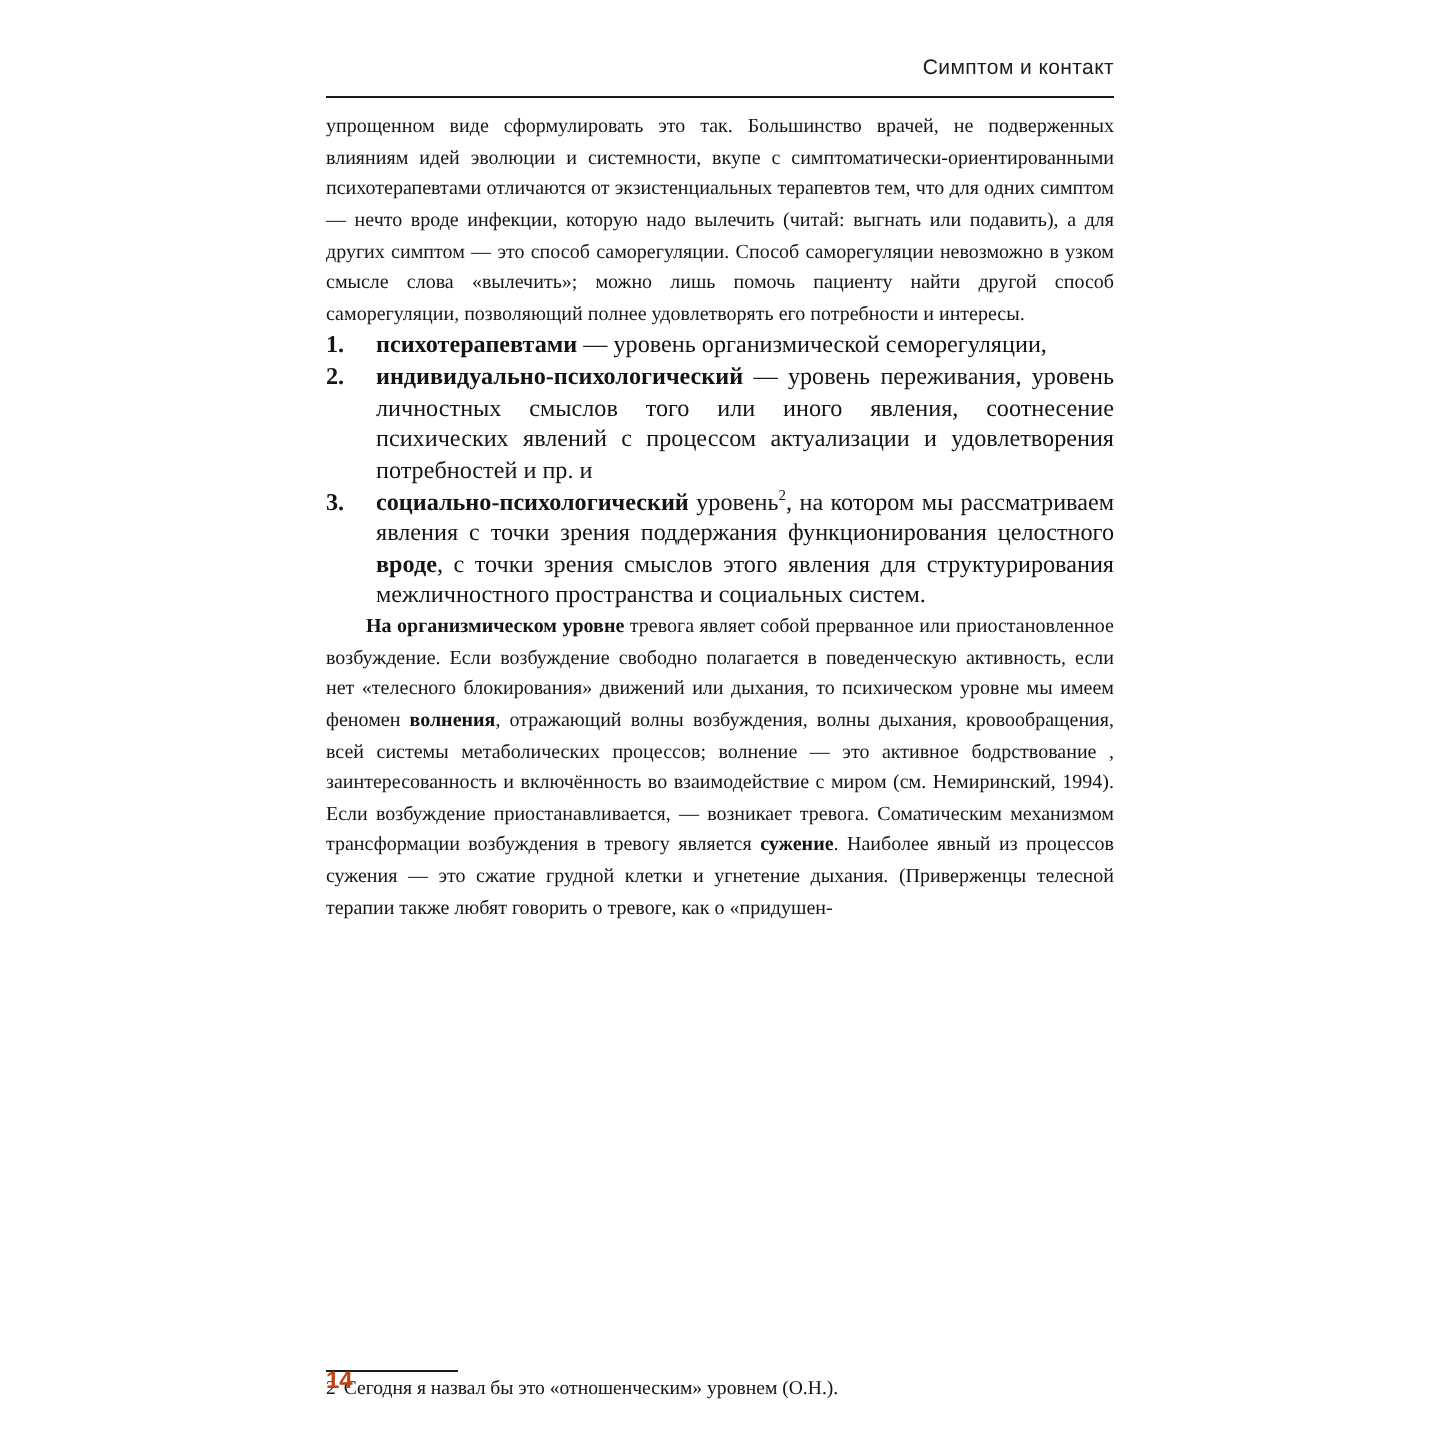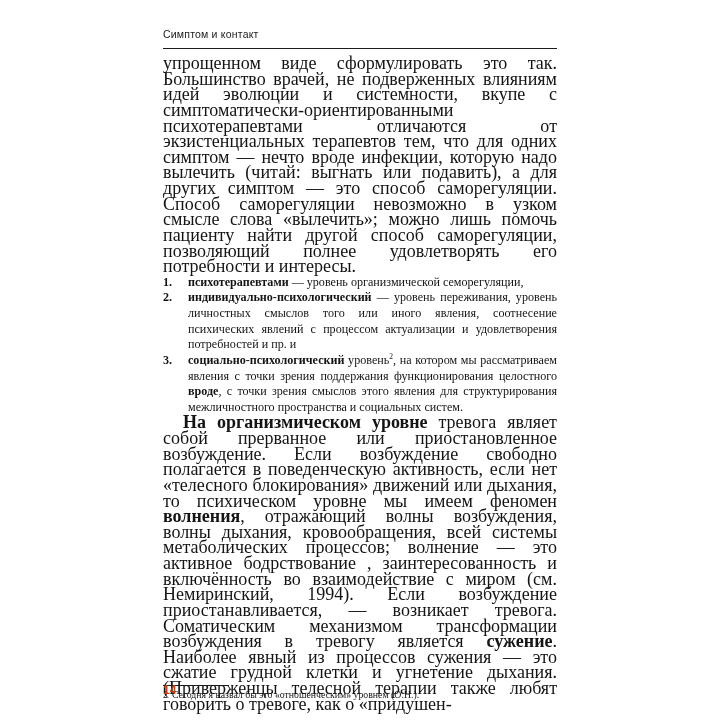--- a/index.html
+++ b/index.html
@@ -25,39 +25,39 @@
     left: 163px;
     top: 27px;
     width: 394px;
   }
 
   
   .running-head {
     font-family: "Liberation Sans", "DejaVu Sans", sans-serif;
     font-size: 10.5px;
     letter-spacing: 0.2px;
-    text-align: left;
+    text-align: right;
     color: #1b1b1b;
     height: 14px;
     line-height: 14px;
   }
   .head-rule {
     margin-top: 7px;
     border-top: 1.4px solid #1b1b1b;
     width: 394px;
     height: 0;
   }
 
   
   .body-block {
     margin-top: 7px;
   }
   p.para {
     margin: 0;
-    font-size: 18px;
+    font-size: 10px;
     line-height: 15.62px;
     text-align: justify;
     text-justify: inter-word;
     hyphens: manual;
     color: #141414;
   }
   p.indent {
     text-indent: 20px;
   }
   b, .b { font-weight: bold; }

